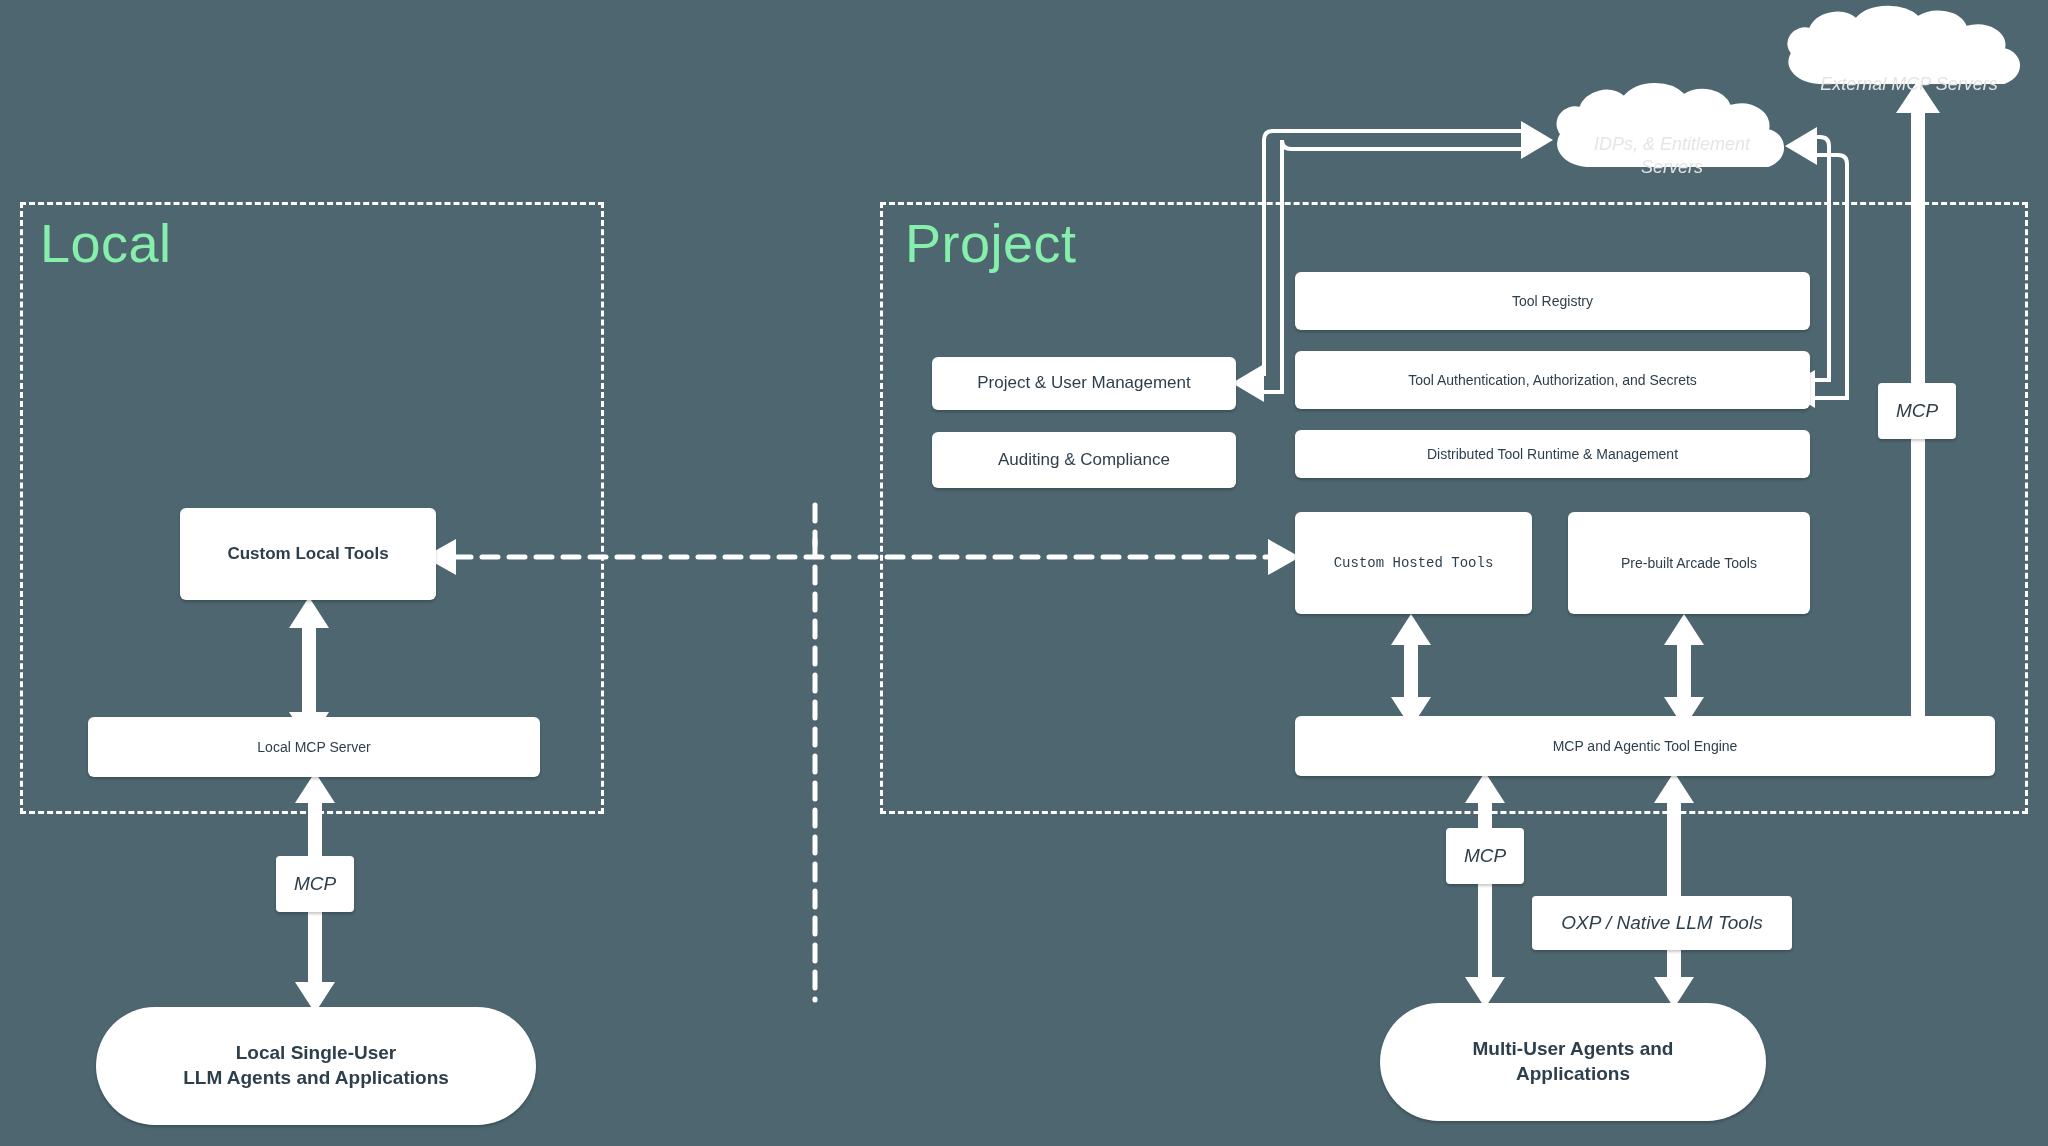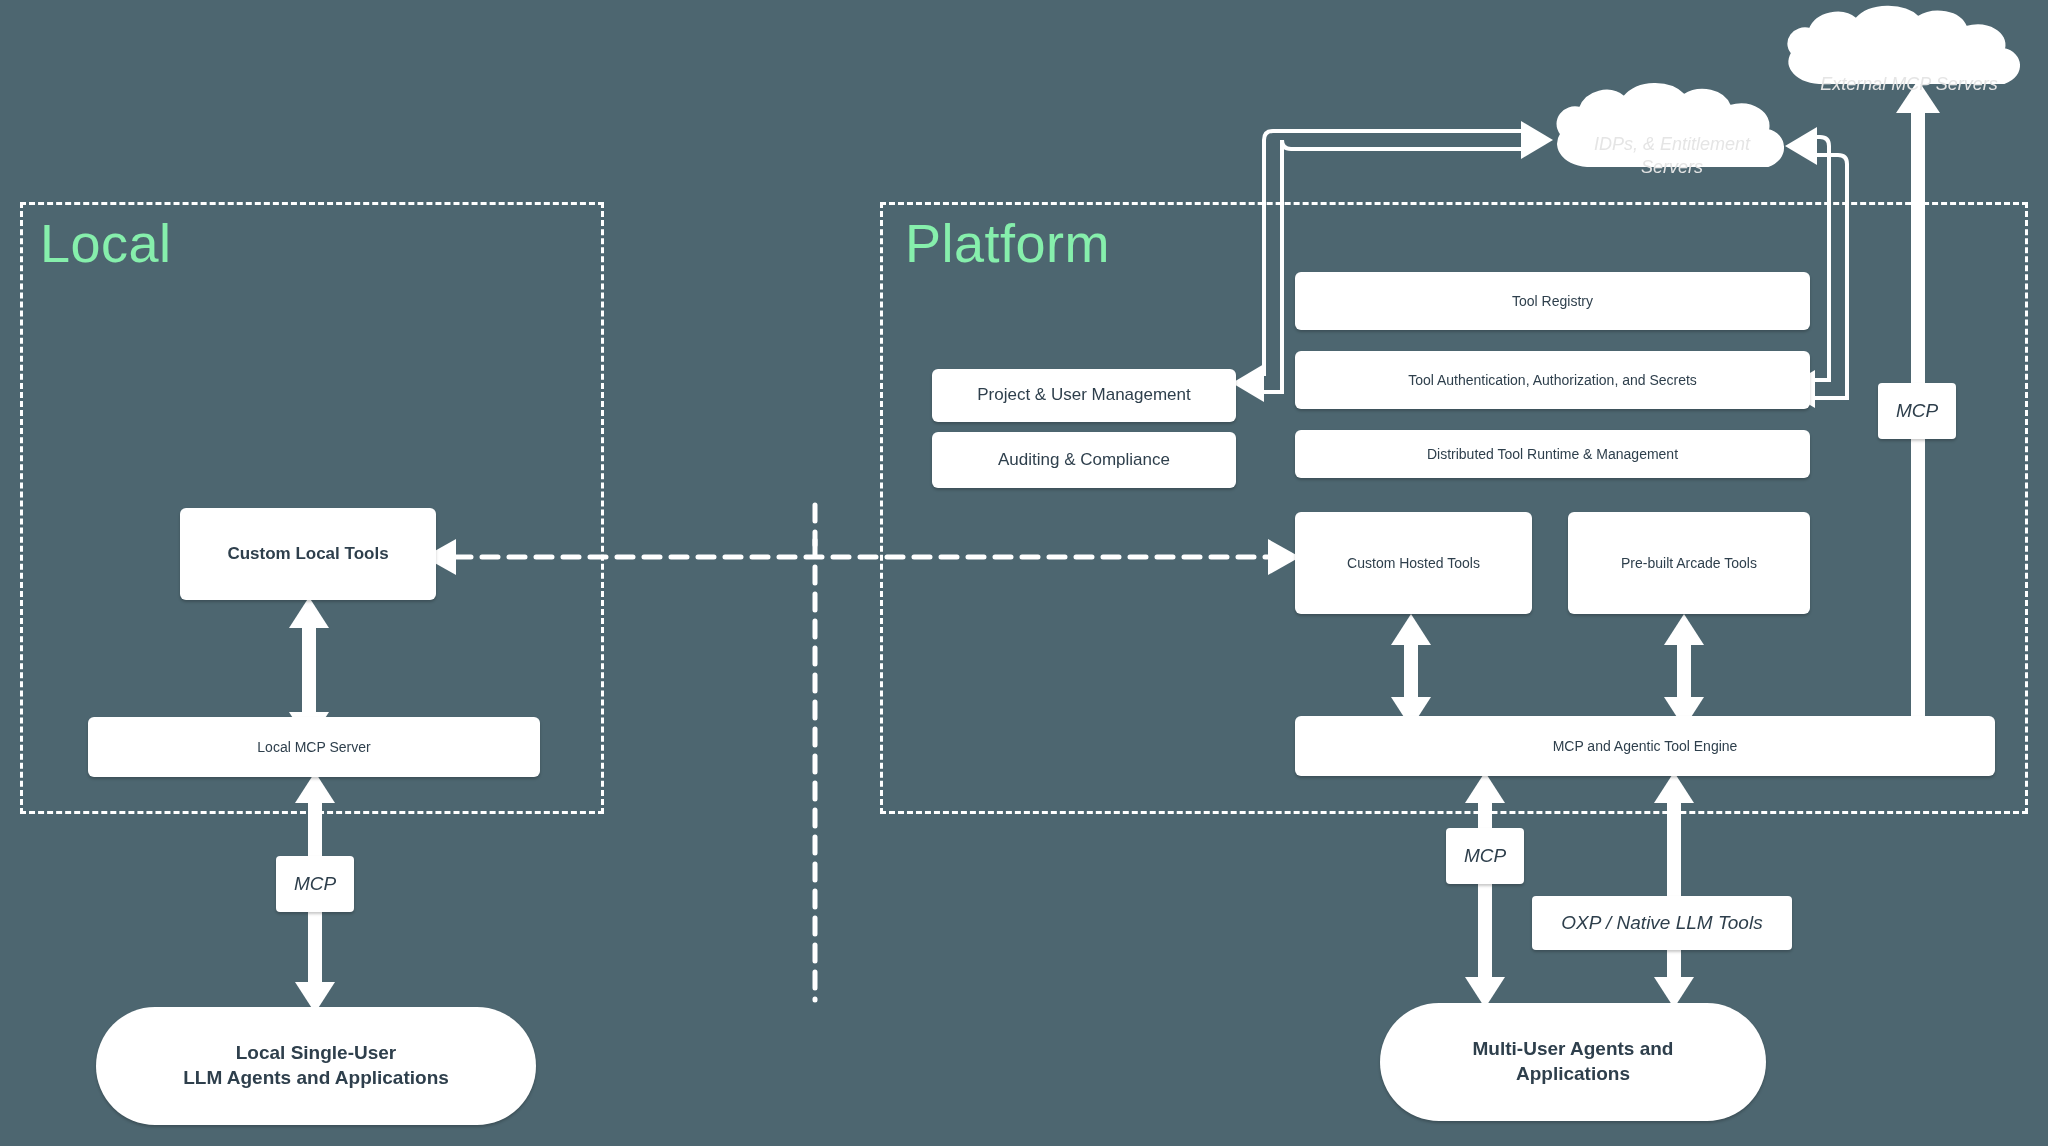--- a/index.html
+++ b/index.html
@@ -153,51 +153,51 @@
       <rect class="wire-fill" x="1667" y="790" width="14" height="200"></rect>
       <polygon class="wire-fill" points="1674,772 1694,803 1654,803"></polygon>
       <polygon class="wire-fill" points="1674,1008 1694,977 1654,977"></polygon>
     </g>
   </svg>
 
   <div class="region" style="left:20px;top:202px;width:584px;height:612px;"></div>
   <div class="region-title" style="left:40px;top:212px;">Local</div>
 
   <div class="region" style="left:880px;top:202px;width:1148px;height:612px;"></div>
-  <div class="region-title" style="left:905px;top:212px;">Platform</div>
+  <div class="region-title" style="left:905px;top:212px;">Project</div>
 
   <div class="cloud" style="left:1778px;top:5px;width:262px;height:90px;">
     <svg class="cloud-svg" viewBox="0 0 262 90" preserveAspectRatio="none">
       <path d="M46,78 C18,78 6,62 14,48 C4,36 16,20 32,24 C38,8 64,2 78,14 C92,-2 126,-2 140,12 C156,2 182,6 188,22 C210,16 230,28 226,44 C244,48 248,70 226,78 Z" fill="#ffffff" stroke="#ffffff" stroke-width="2"></path>
     </svg>
     <span class="cloud-label">External MCP Servers</span>
   </div>
 
   <div class="cloud" style="left:1548px;top:82px;width:248px;height:96px;">
     <svg class="cloud-svg" viewBox="0 0 248 96" preserveAspectRatio="none">
       <path d="M44,84 C16,84 4,66 13,52 C3,38 16,22 32,26 C38,9 62,3 76,15 C90,-2 122,-2 136,13 C152,3 176,8 182,24 C204,18 224,31 220,48 C238,52 242,76 220,84 Z" fill="#ffffff" stroke="#ffffff" stroke-width="2"></path>
     </svg>
     <span class="cloud-label">IDPs, &amp; Entitlement Servers</span>
   </div>
 
   <div class="node" style="left:180px;top:508px;width:256px;height:92px;font-weight:bold;">Custom Local Tools</div>
 
   <div class="node big" style="left:88px;top:717px;width:452px;height:60px;">Local MCP Server</div>
 
-  <div class="node" style="left:932px;top:369px;width:304px;height:53px;padding-left:10px;">Project &amp; User Management</div>
+  <div class="node" style="left:932px;top:357px;width:304px;height:53px;padding-left:10px;">Project &amp; User Management</div>
 
   <div class="node" style="left:932px;top:432px;width:304px;height:56px;">Auditing &amp; Compliance</div>
 
   <div class="node big" style="left:1295px;top:272px;width:515px;height:58px;">Tool Registry</div>
 
   <div class="node big" style="left:1295px;top:351px;width:515px;height:58px;">Tool Authentication, Authorization, and Secrets</div>
 
   <div class="node big" style="left:1295px;top:430px;width:515px;height:48px;">Distributed Tool Runtime &amp; Management</div>
 
-  <div class="node big" style="left:1295px;top:512px;width:237px;height:102px;">Custom Hosted Tools</div>
+  <div class="node big" style="left:1295px;top:512px;width:237px;height:102px;font-family:Liberation Mono, monospace;">Custom Hosted Tools</div>
 
   <div class="node big" style="left:1568px;top:512px;width:242px;height:102px;">Pre-built Arcade Tools</div>
 
   <div class="node big" style="left:1295px;top:716px;width:700px;height:60px;">MCP and Agentic Tool Engine</div>
 
   <div class="node italic sq" style="left:276px;top:856px;width:78px;height:56px;">MCP</div>
 
   <div class="node italic sq" style="left:1878px;top:383px;width:78px;height:56px;">MCP</div>
 
   <div class="node italic sq" style="left:1446px;top:828px;width:78px;height:56px;">MCP</div>

